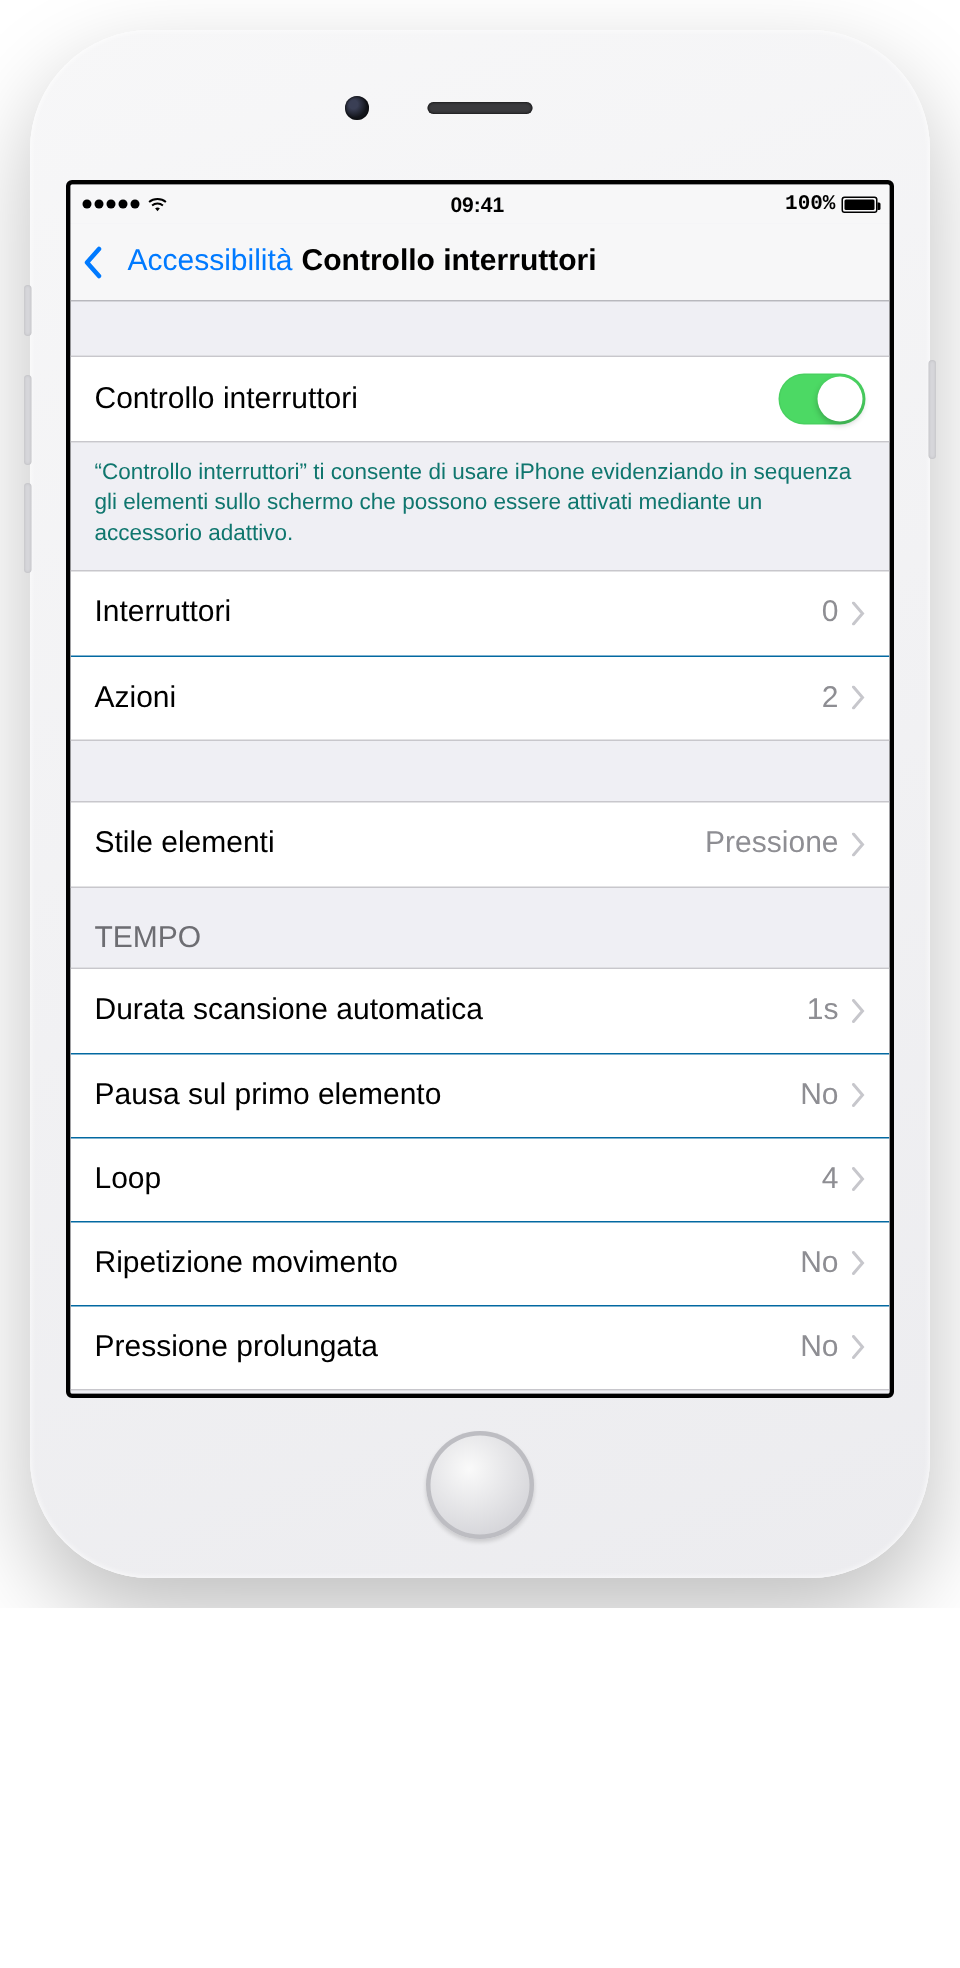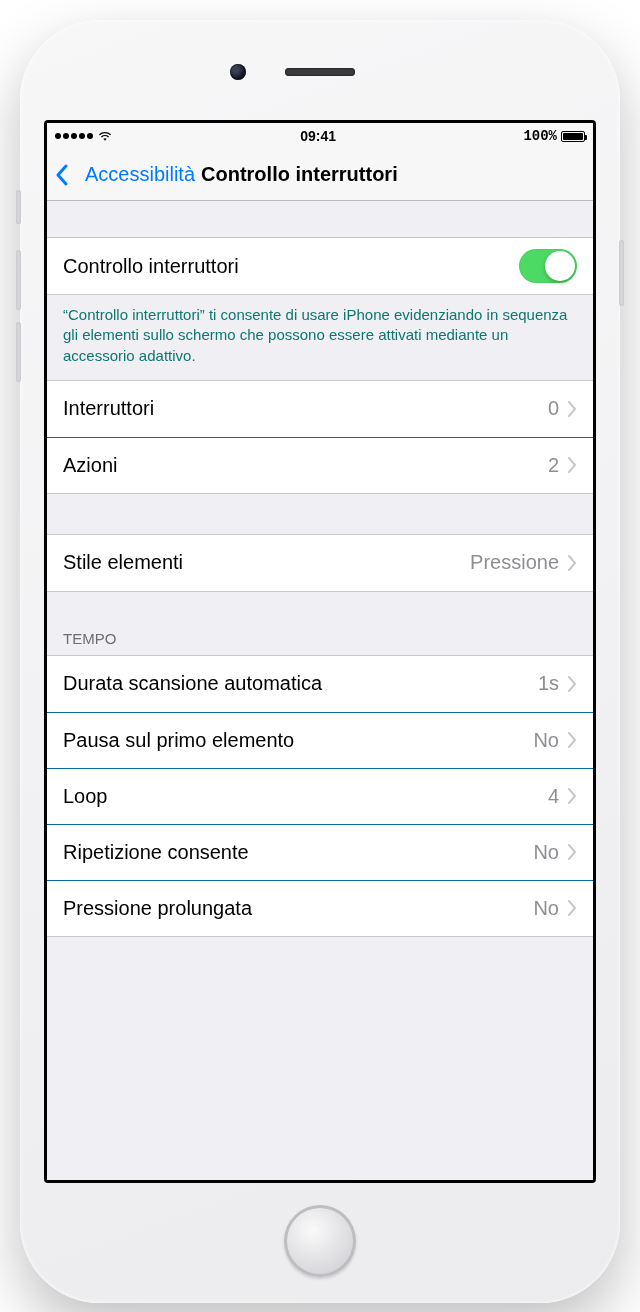--- a/index.html
+++ b/index.html
@@ -40,21 +40,21 @@
     box-shadow: inset 0 0 0 3px #bdbdc2, 0 2px 3px rgba(0,0,0,.15);
   }
   .side-btn { position:absolute; background:#d6d6da; border-radius:3px; box-shadow: inset 0 0 2px rgba(0,0,0,.15);}
   .sb-mute  { left:-4px; top:170px; width:5px; height:34px; }
   .sb-volu  { left:-4px; top:230px; width:5px; height:60px; }
   .sb-vold  { left:-4px; top:302px; width:5px; height:60px; }
   .sb-pwr   { right:-4px; top:220px; width:5px; height:66px; }
 
   .screen {
     width: 100%;
-    height: 1063px;
+    height: 812px;
     background: #efeff4;
     border: 3px solid #000;
     border-radius: 4px;
     overflow: hidden;
     display: flex;
     flex-direction: column;
   }
 
   
   .statusbar {
@@ -117,24 +117,23 @@
   .chev-right{width:10px;height:16px;}
   .chev-right path{stroke:#c7c7cc;}
   .footer-note{
     padding:10px 16px 14px;
     font-size:15px;
     line-height:1.35;
     color:#0f766e;
   }
   .section-header{
     padding: 22px 16px 8px;
-    font-size:15px;
+    font-size:20px;
     color:#6d6d72;
     text-transform: uppercase;
-    margin-top: 16px;
   }
 
   
   .toggle{
     width:58px;height:34px;border-radius:17px;
     background:#4cd964;position:relative;
     box-shadow: inset 0 0 0 1px rgba(0,0,0,.04);
   }
   .toggle .knob{
     position:absolute;top:2px;right:2px;
@@ -263,21 +262,21 @@
         <div class="row">
           <span>Loop</span>
           <span class="val">
             <span>4</span>
             <svg class="chev-right" viewBox="0 0 10 16">
                 <path d="M2 1 L8 8 L2 15" stroke-width="2" fill="none" stroke-linecap="round"></path>
               </svg>
           </span>
         </div>
         <div class="row">
-          <span>Ripetizione consente</span>
+          <span>Ripetizione movimento</span>
           <span class="val">
             <span>No</span>
             <svg class="chev-right" viewBox="0 0 10 16">
                 <path d="M2 1 L8 8 L2 15" stroke-width="2" fill="none" stroke-linecap="round"></path>
               </svg>
           </span>
         </div>
         <div class="row">
           <span>Pressione prolungata</span>
           <span class="val">

